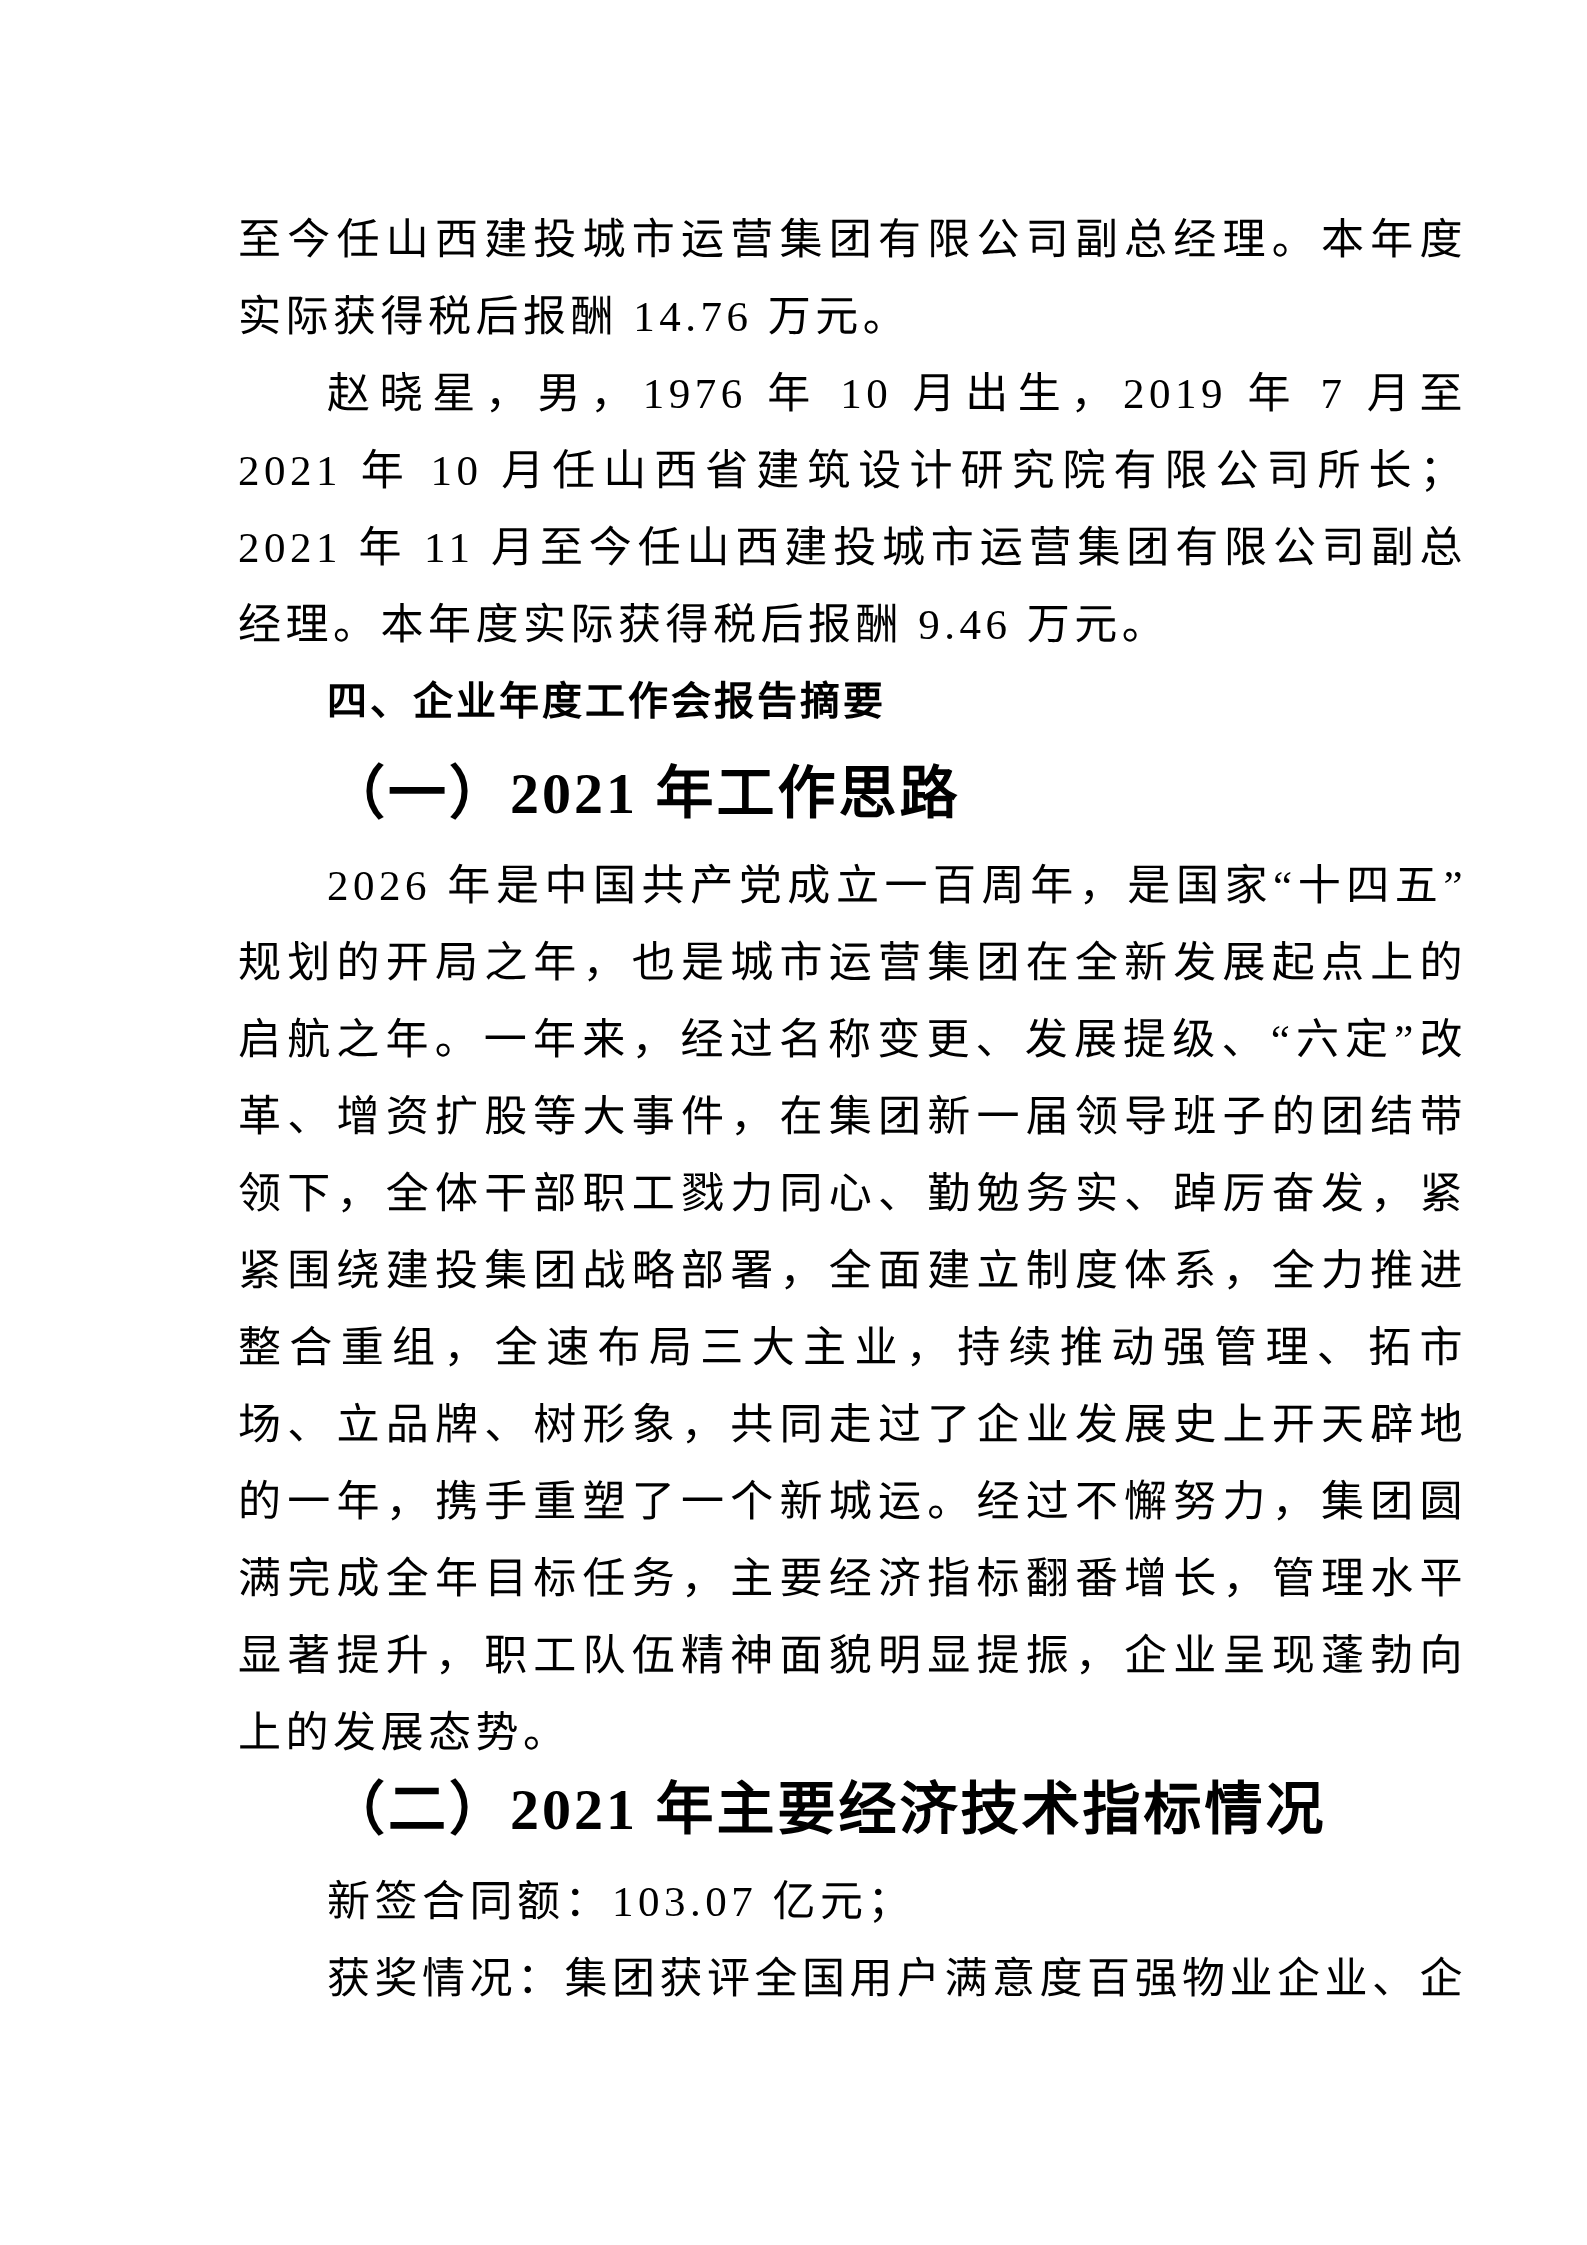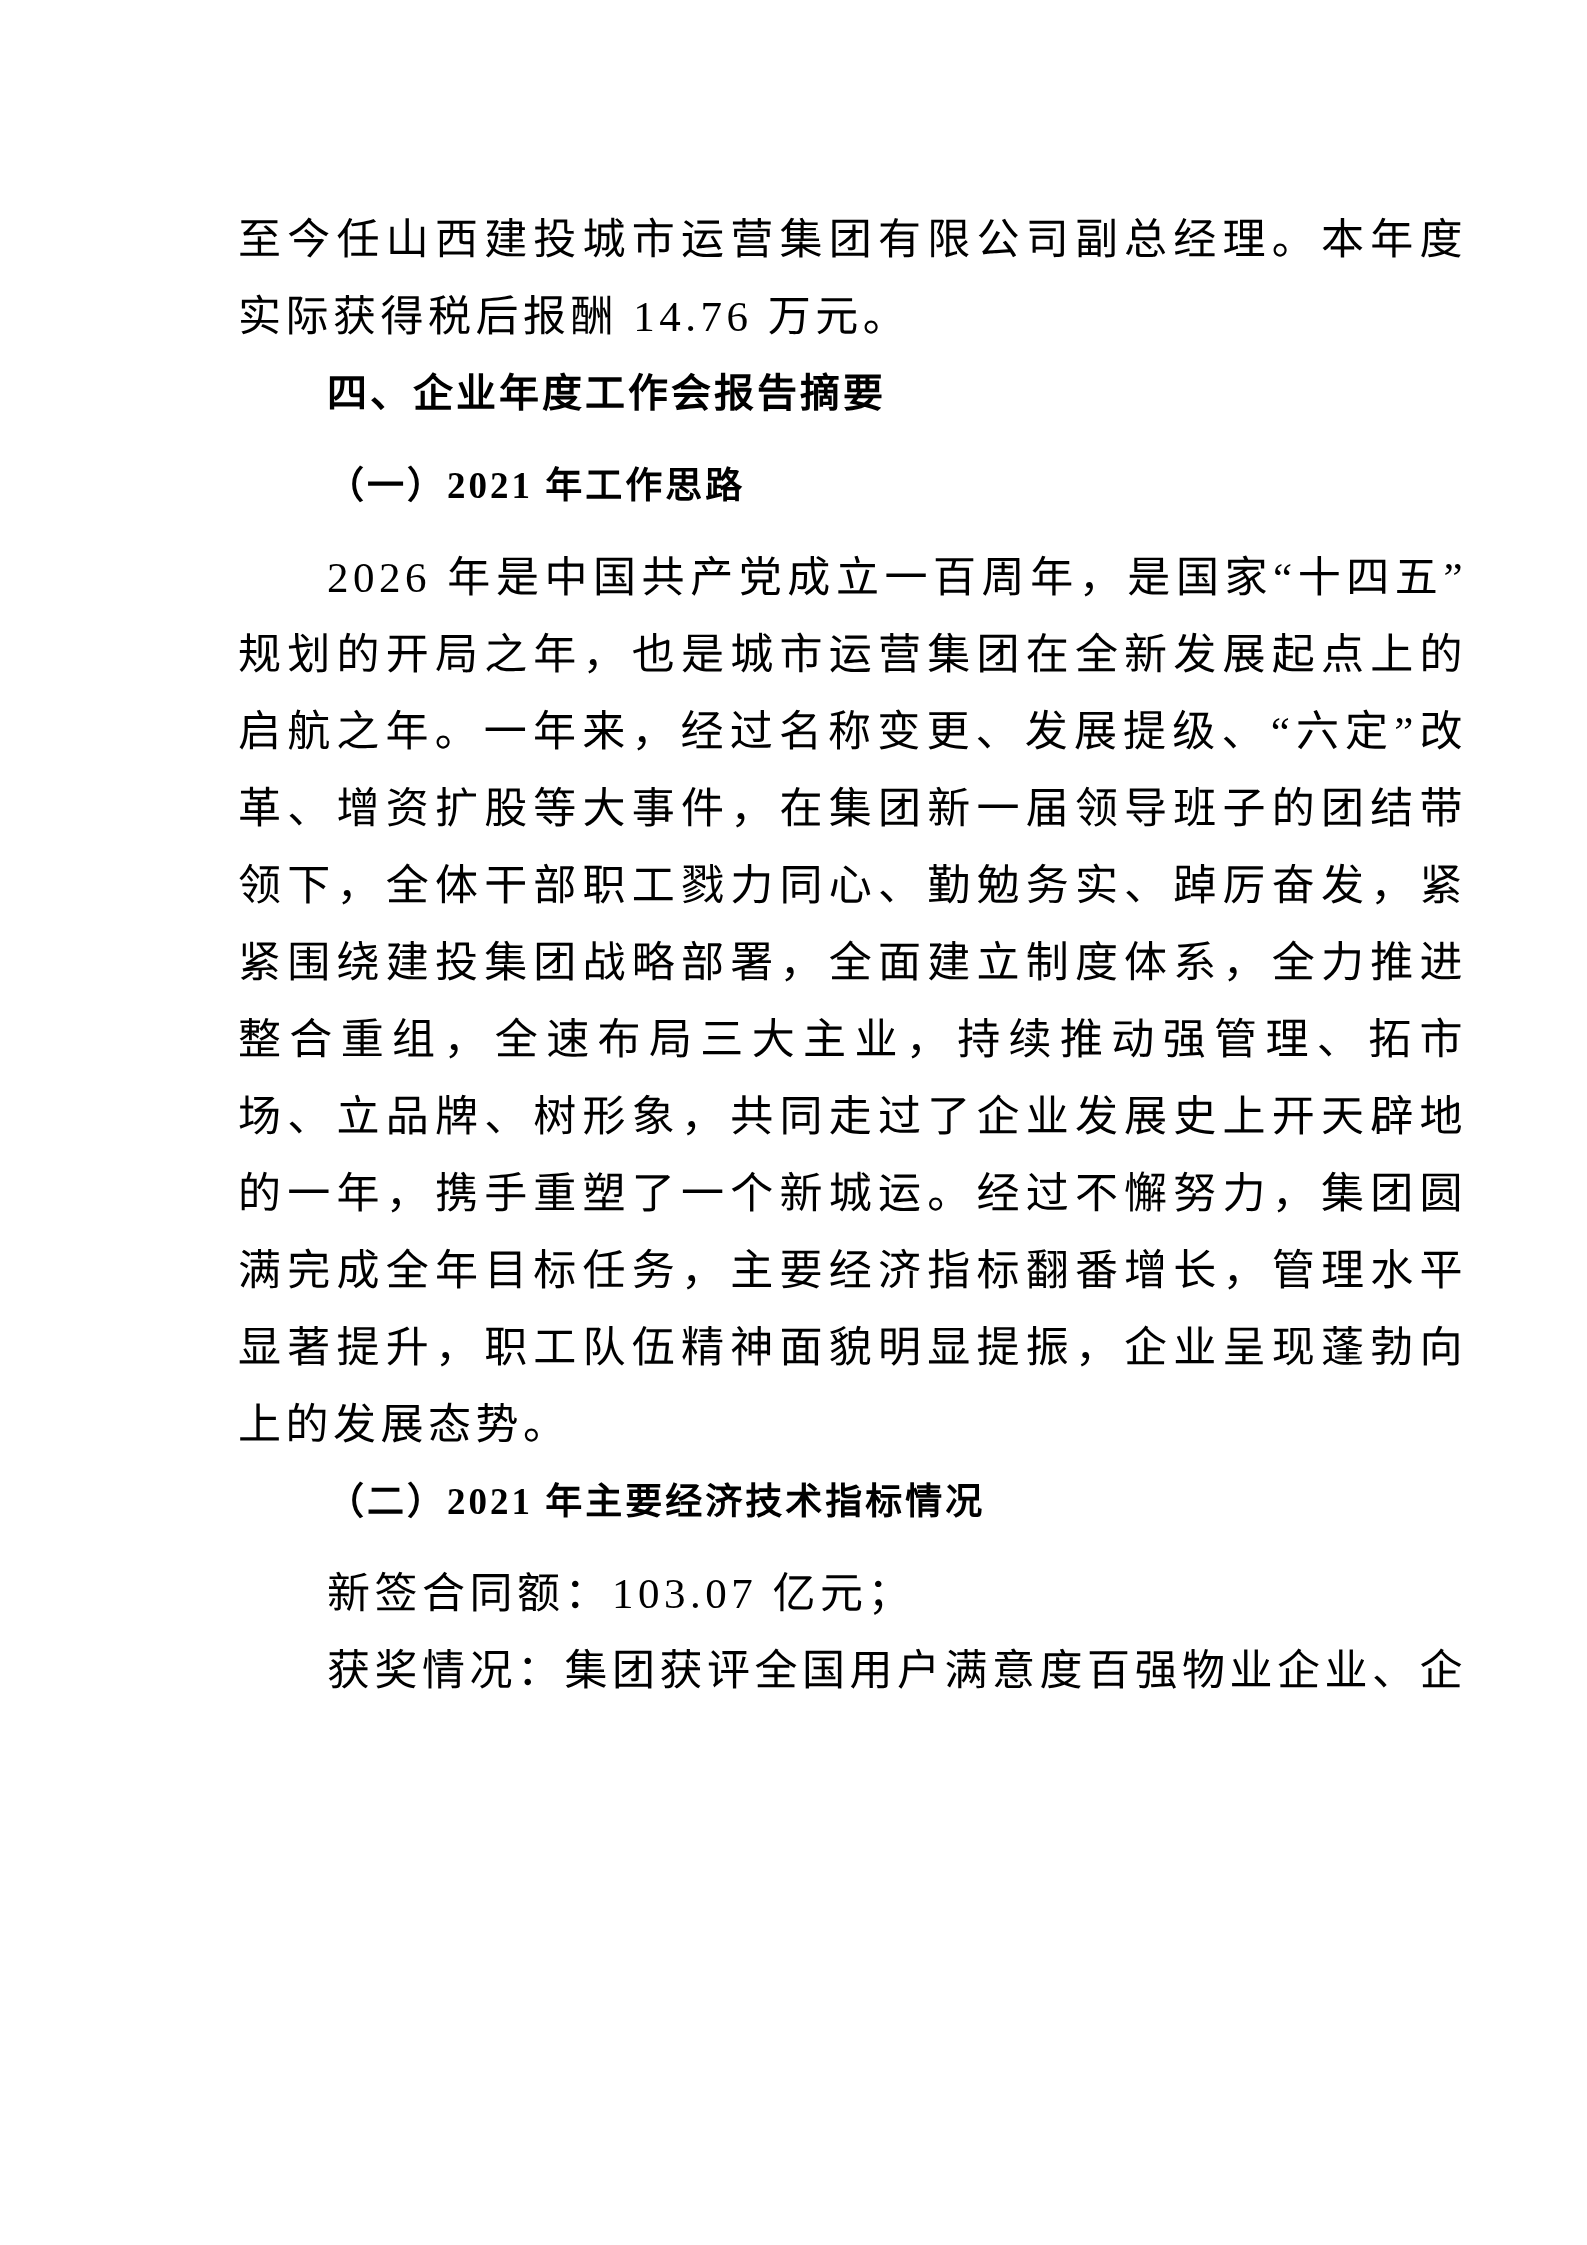--- a/index.html
+++ b/index.html
@@ -38,34 +38,35 @@
     font-family: "Liberation Sans", "DejaVu Sans", sans-serif;
     font-size: 40px;
     font-weight: 700;
     line-height: 77px;
     letter-spacing: 3px;
     text-indent: 89px;
     margin: 0 0 15px 0 !important;
   }
   .heading2 {
     font-family: "Liberation Serif", "DejaVu Serif", serif;
-    font-size: 37px;
+    font-size: 58px;
     font-weight: 600;
     line-height: 77px;
     letter-spacing: 3px;
     text-indent: 89px;
     margin: 0 0 15px 0 !important;
   }
 </style>
 </head>
 <body>
 
 <div class="page">
   <p class="body-text">至今任山西建投城市运营集团有限公司副总经理。本年度实际获得税后报酬 14.76 万元。</p>
 
+  <p class="body-text indent">赵晓星，男，1976 年 10 月出生，2019 年 7 月至 2021 年 10 月任山西省建筑设计研究院有限公司所长；2021 年 11 月至今任山西建投城市运营集团有限公司副总经理。本年度实际获得税后报酬 9.46 万元。</p>
 
   <p class="body-text heading1">四、企业年度工作会报告摘要</p>
 
   <p class="body-text heading2">（一）2021 年工作思路</p>
 
   <p class="body-text indent">2026 年是中国共产党成立一百周年，是国家“十四五”规划的开局之年，也是城市运营集团在全新发展起点上的启航之年。一年来，经过名称变更、发展提级、“六定”改革、增资扩股等大事件，在集团新一届领导班子的团结带领下，全体干部职工戮力同心、勤勉务实、踔厉奋发，紧紧围绕建投集团战略部署，全面建立制度体系，全力推进整合重组，全速布局三大主业，持续推动强管理、拓市场、立品牌、树形象，共同走过了企业发展史上开天辟地的一年，携手重塑了一个新城运。经过不懈努力，集团圆满完成全年目标任务，主要经济指标翻番增长，管理水平显著提升，职工队伍精神面貌明显提振，企业呈现蓬勃向上的发展态势。</p>
 
   <p class="body-text heading2">（二）2021 年主要经济技术指标情况</p>
 
   <p class="body-text indent">新签合同额：103.07 亿元；</p>

